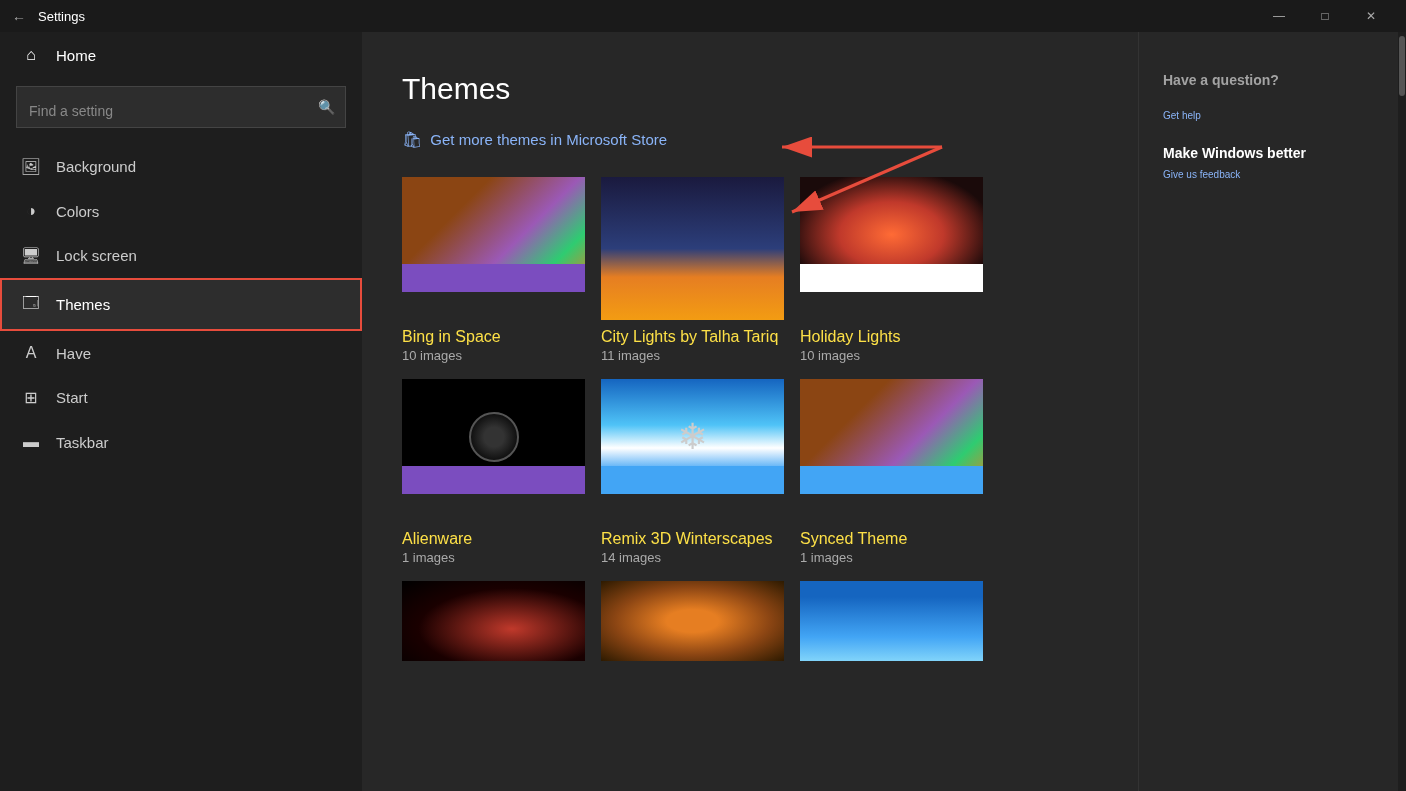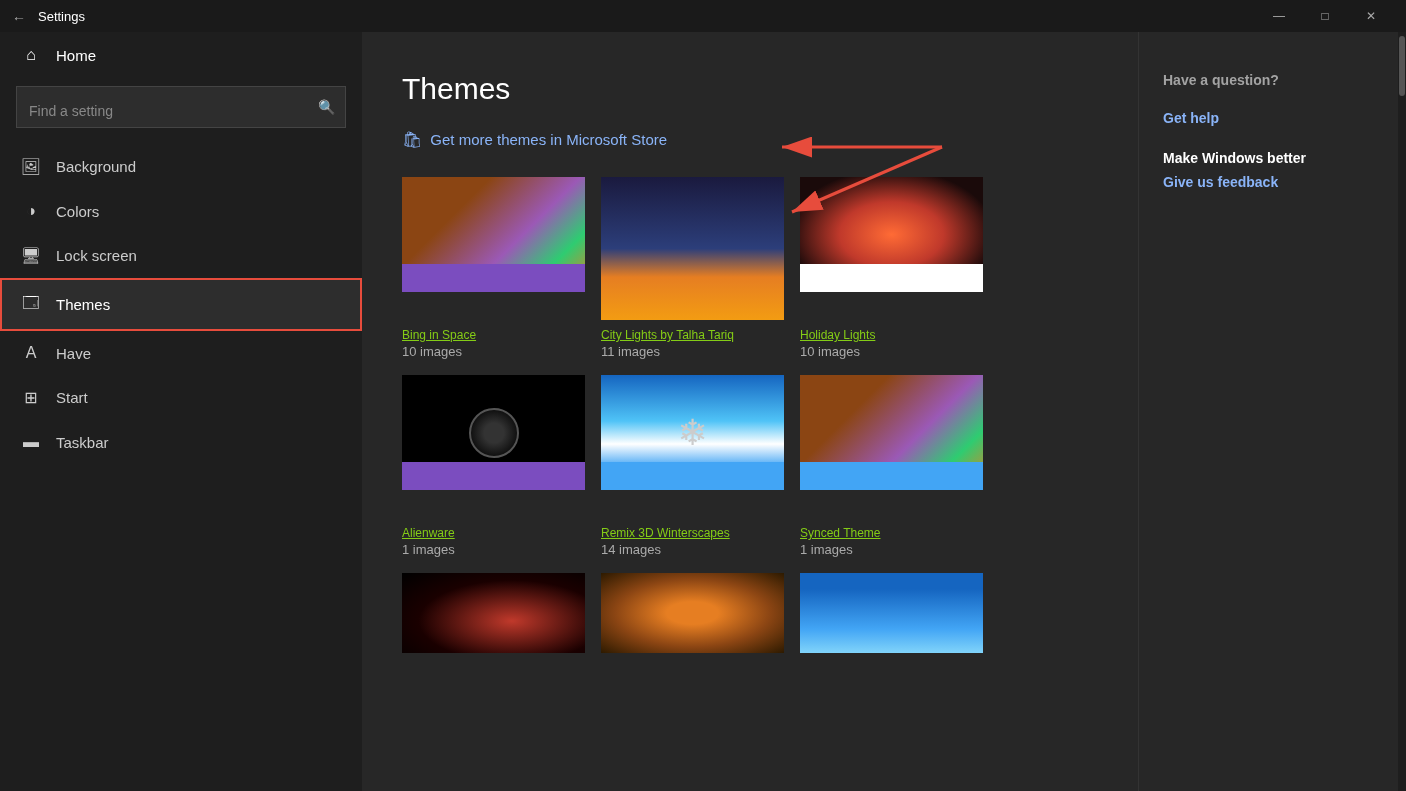--- a/index.html
+++ b/index.html
@@ -173,24 +173,23 @@
     }
     .theme-thumb {
       width: 183px;
       height: 143px;
       object-fit: cover;
       display: block;
       position: relative;
       overflow: hidden;
     }
     .theme-name {
-      font-size: 12px;
-      color: #84cc16;
+      font-size: 16px;
+      color: #fde047;
       margin-top: 8px;
-      text-decoration: underline;
     }
     .theme-count {
       font-size: 13px;
       color: #aaa;
       margin-top: 2px;
     }
 
     
     .right-panel {
       width: 260px;
@@ -200,25 +199,24 @@
       border-left: 1px solid #333;
     }
     .right-panel .question-label {
       color: #a3a3a3;
       font-size: 14px;
       font-weight: 600;
       margin-bottom: 22px;
     }
     .right-panel .link {
       color: #8ab4f8;
-      font-size: 14px;
+      font-size: 10px;
       cursor: pointer;
       display: block;
       margin-bottom: 24px;
-      font-weight: bold;
     }
     .right-panel .make-label {
       color: #fff;
       font-size: 14px;
       font-weight: 600;
       margin-bottom: 8px;
     }
 
     
     .right-scrollbar {

